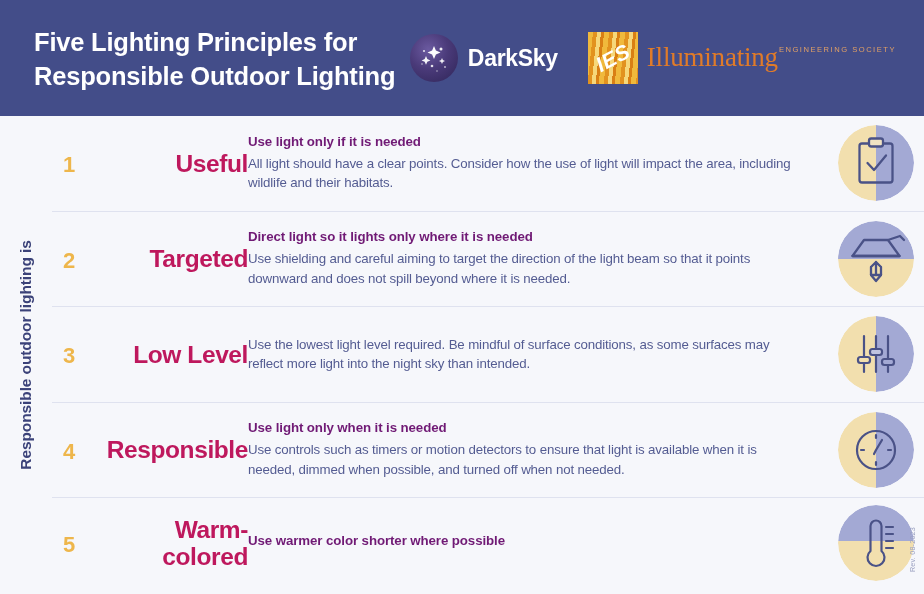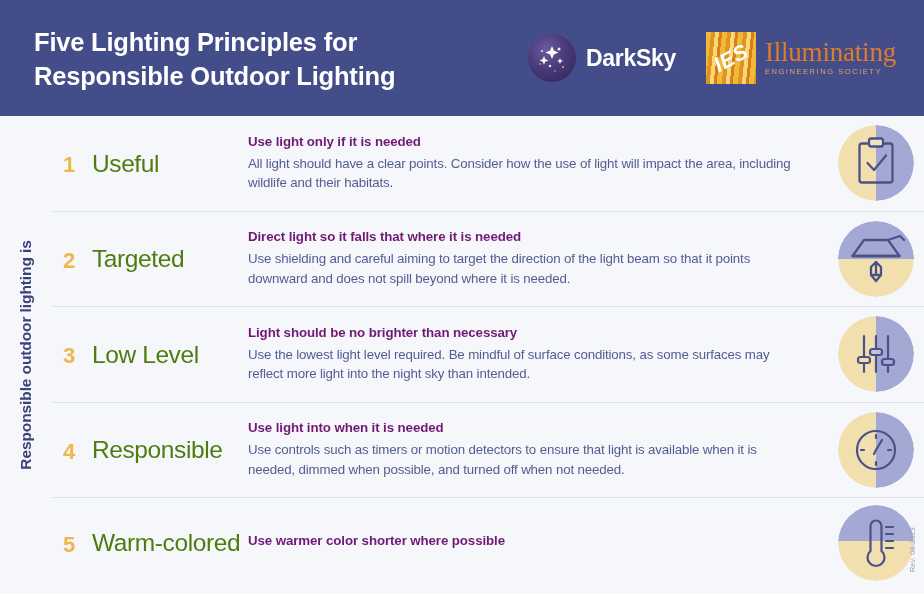--- a/index.html
+++ b/index.html
@@ -93,21 +93,21 @@
     position: absolute;
     left: 0; top: 0; right: 0; bottom: 0;
     display: flex; align-items: center; justify-content: center;
     transform: rotate(-28deg);
     color: #ffffff;
     font-size: 21px;
     font-weight: bold;
     letter-spacing: 0.5px;
     font-style: italic;
   }
-  .ies-text { display: flex; flex-direction: column; gap: 1px; }
+  .ies-text { display: flex; gap: 1px; }
   .ies-name {
     color: #e07b29;
     font-family: "Liberation Serif", serif;
     font-size: 27px;
     line-height: 0.96;
     letter-spacing: -0.2px;
   }
   .ies-sub {
     color: #e2a065;
     font-size: 7.6px;
@@ -161,24 +161,25 @@
     color: #eeb64b;
     line-height: 1;
     align-self: center;
     margin-top: 4px;
   }
   .row-name {
     width: 168px;
     flex: none;
     padding-left: 12px;
     font-size: 24.5px;
-    font-weight: normal;
-    color: #4d7c0f;
+    font-weight: bold;
+    color: #be185d;
     line-height: 1.12;
     letter-spacing: -0.4px;
+    text-align: right;
   }
   .row-body {
     flex: 1;
     padding-right: 18px;
     max-width: 565px;
   }
   .row-head {
     font-size: 13.3px;
     font-weight: bold;
     color: #701a75;
@@ -304,21 +305,21 @@
             </g>
           </svg>
         </div>
       </div>
     </div>
 
     <div class="row">
       <div class="row-num">2</div>
       <div class="row-name">Targeted</div>
       <div class="row-body">
-        <div class="row-head">Direct light so it falls that where it is needed</div>
+        <div class="row-head">Direct light so it lights only where it is needed</div>
         <div class="row-desc">Use shielding and careful aiming to target the direction of the light beam so that it points downward and does not spill beyond where it is needed.</div>
       </div>
       <div class="row-icon">
         <div class="icon-circle">
           <svg width="76" height="76" viewBox="0 0 76 76">
             <defs>
                 <clipPath id="c2">
                   <circle cx="38" cy="38" r="38"></circle>
                 </clipPath>
               </defs>
@@ -335,21 +336,20 @@
             </g>
           </svg>
         </div>
       </div>
     </div>
 
     <div class="row">
       <div class="row-num">3</div>
       <div class="row-name">Low Level</div>
       <div class="row-body">
-        <div class="row-head">Light should be no brighter than necessary</div>
         <div class="row-desc">Use the lowest light level required. Be mindful of surface conditions, as some surfaces may reflect more light into the night sky than intended.</div>
       </div>
       <div class="row-icon">
         <div class="icon-circle">
           <svg width="76" height="76" viewBox="0 0 76 76">
             <defs>
                 <clipPath id="c3">
                   <circle cx="38" cy="38" r="38"></circle>
                 </clipPath>
               </defs>
@@ -367,21 +367,21 @@
             </g>
           </svg>
         </div>
       </div>
     </div>
 
     <div class="row">
       <div class="row-num">4</div>
       <div class="row-name">Responsible</div>
       <div class="row-body">
-        <div class="row-head">Use light into when it is needed</div>
+        <div class="row-head">Use light only when it is needed</div>
         <div class="row-desc">Use controls such as timers or motion detectors to ensure that light is available when it is needed, dimmed when possible, and turned off when not needed.</div>
       </div>
       <div class="row-icon">
         <div class="icon-circle">
           <svg width="76" height="76" viewBox="0 0 76 76">
             <defs>
                 <clipPath id="c4">
                   <circle cx="38" cy="38" r="38"></circle>
                 </clipPath>
               </defs>

